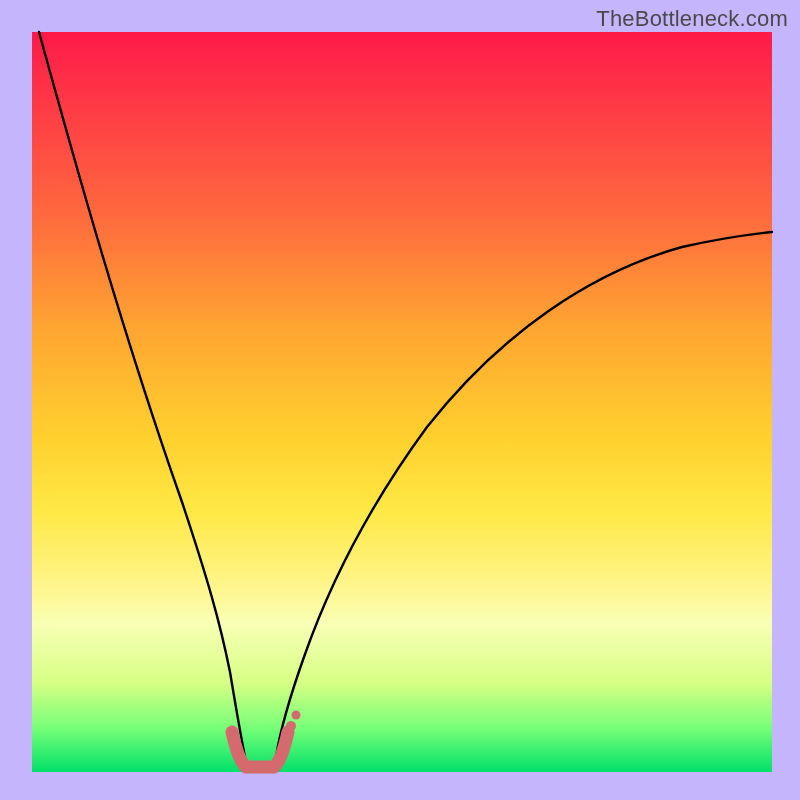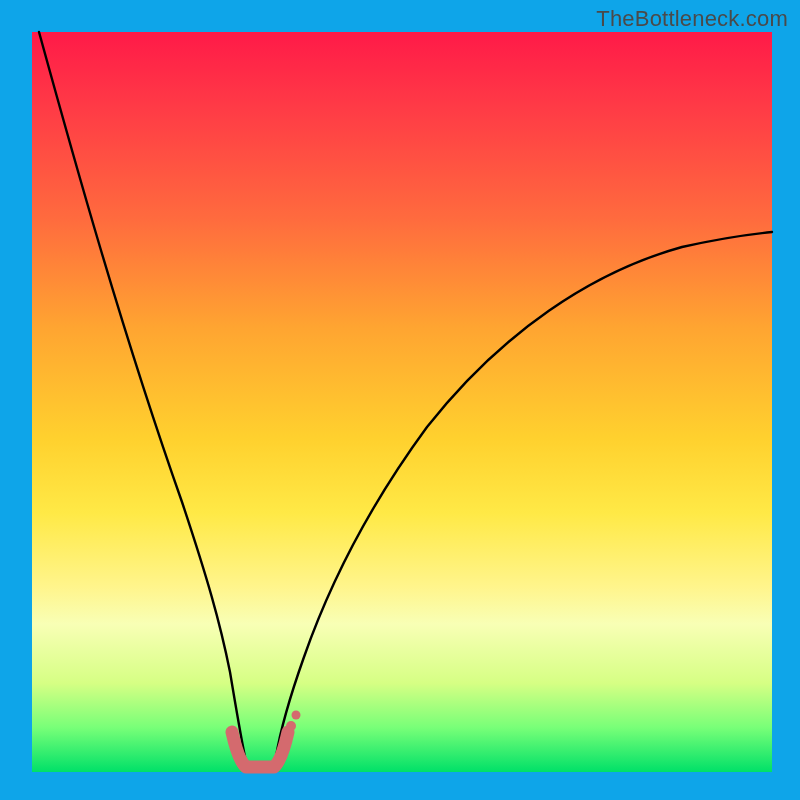--- a/index.html
+++ b/index.html
@@ -8,21 +8,21 @@
     width: 800px;
     height: 800px;
     background: #000;
     overflow: hidden;
     font-family: Arial, Helvetica, sans-serif;
   }
   .stage {
     position: relative;
     width: 800px;
     height: 800px;
-    background: #0ea5e9;
+    background: #c4b5fd;
   }
   .plot-area {
     position: absolute;
     left: 32px;
     top: 32px;
     width: 740px;
     height: 740px;
     background: linear-gradient(
       to bottom,
       #ff1a48 0%,

